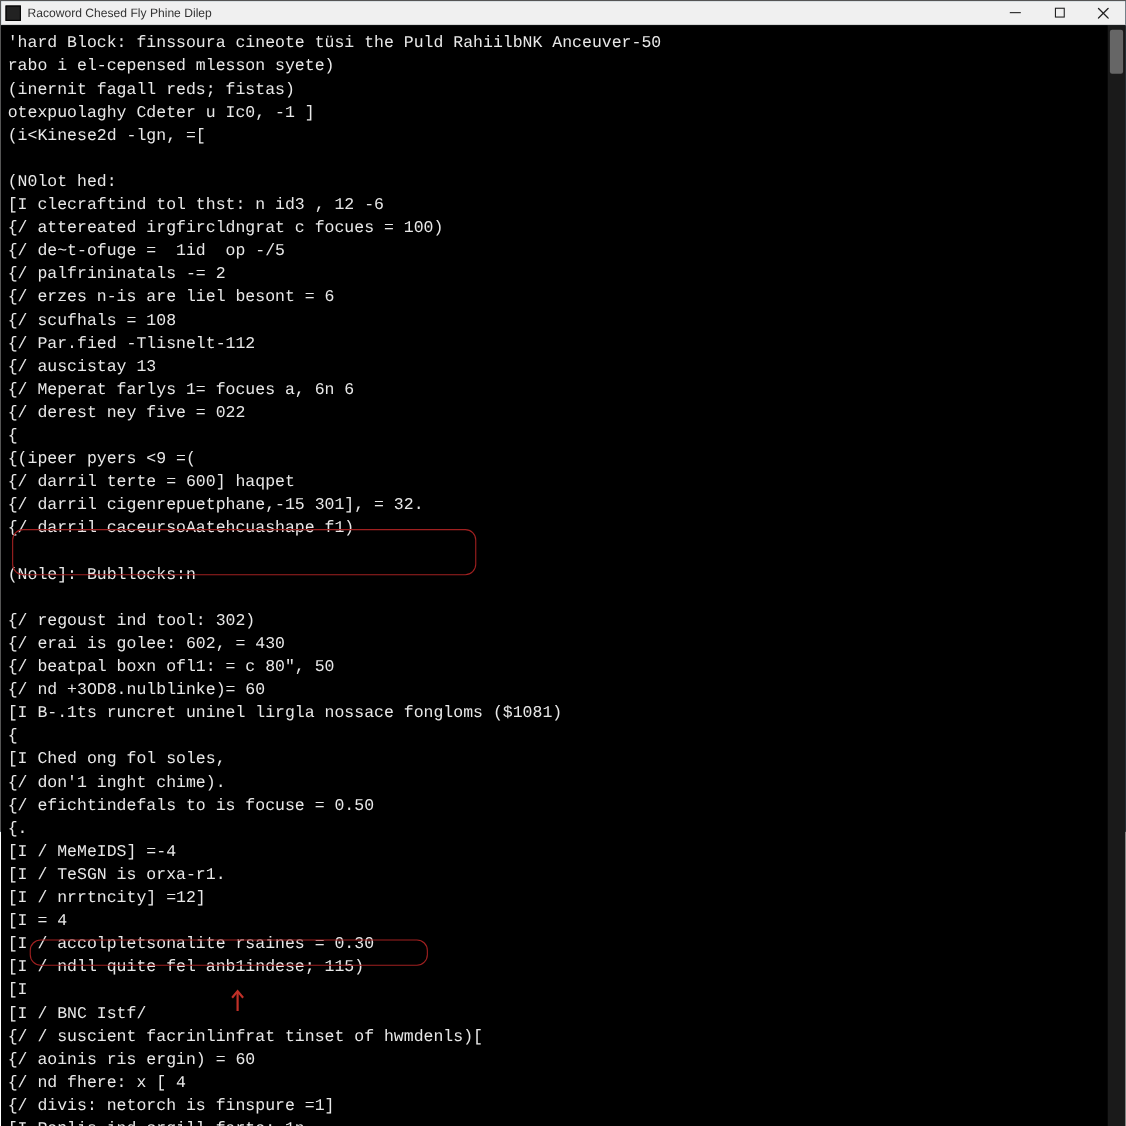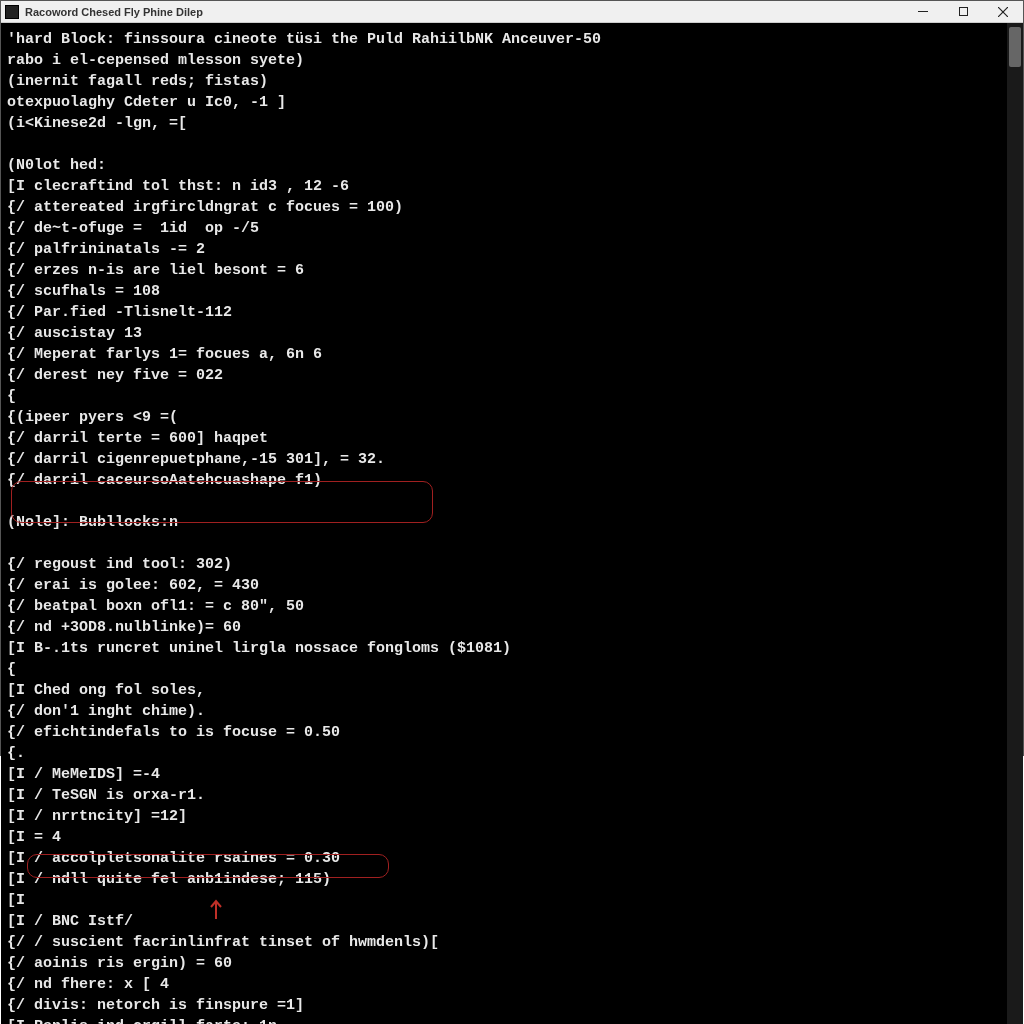--- a/index.html
+++ b/index.html
@@ -2,21 +2,20 @@
 <html><head>
 <meta charset="utf-8">
 <style>
   * { margin: 0; padding: 0; box-sizing: border-box; }
   html, body { width: 1024px; height: 1024px; overflow: hidden; background: #fff; font-family: "Segoe UI", Tahoma, sans-serif; }
   .window {
     width: 1024px; height: 756px;
     border: 1px solid #555;
     display: flex; flex-direction: column;
     background: #0c4a6e;
-    font-weight: bold;
   }
   .titlebar {
     height: 22px;
     background: #f0f0f0;
     display: flex; align-items: center;
     justify-content: space-between;
     border-bottom: 1px solid #ccc;
     flex: 0 0 22px;
   }
   .titlebar-left { display: flex; align-items: center; gap: 6px; padding-left: 4px; }

